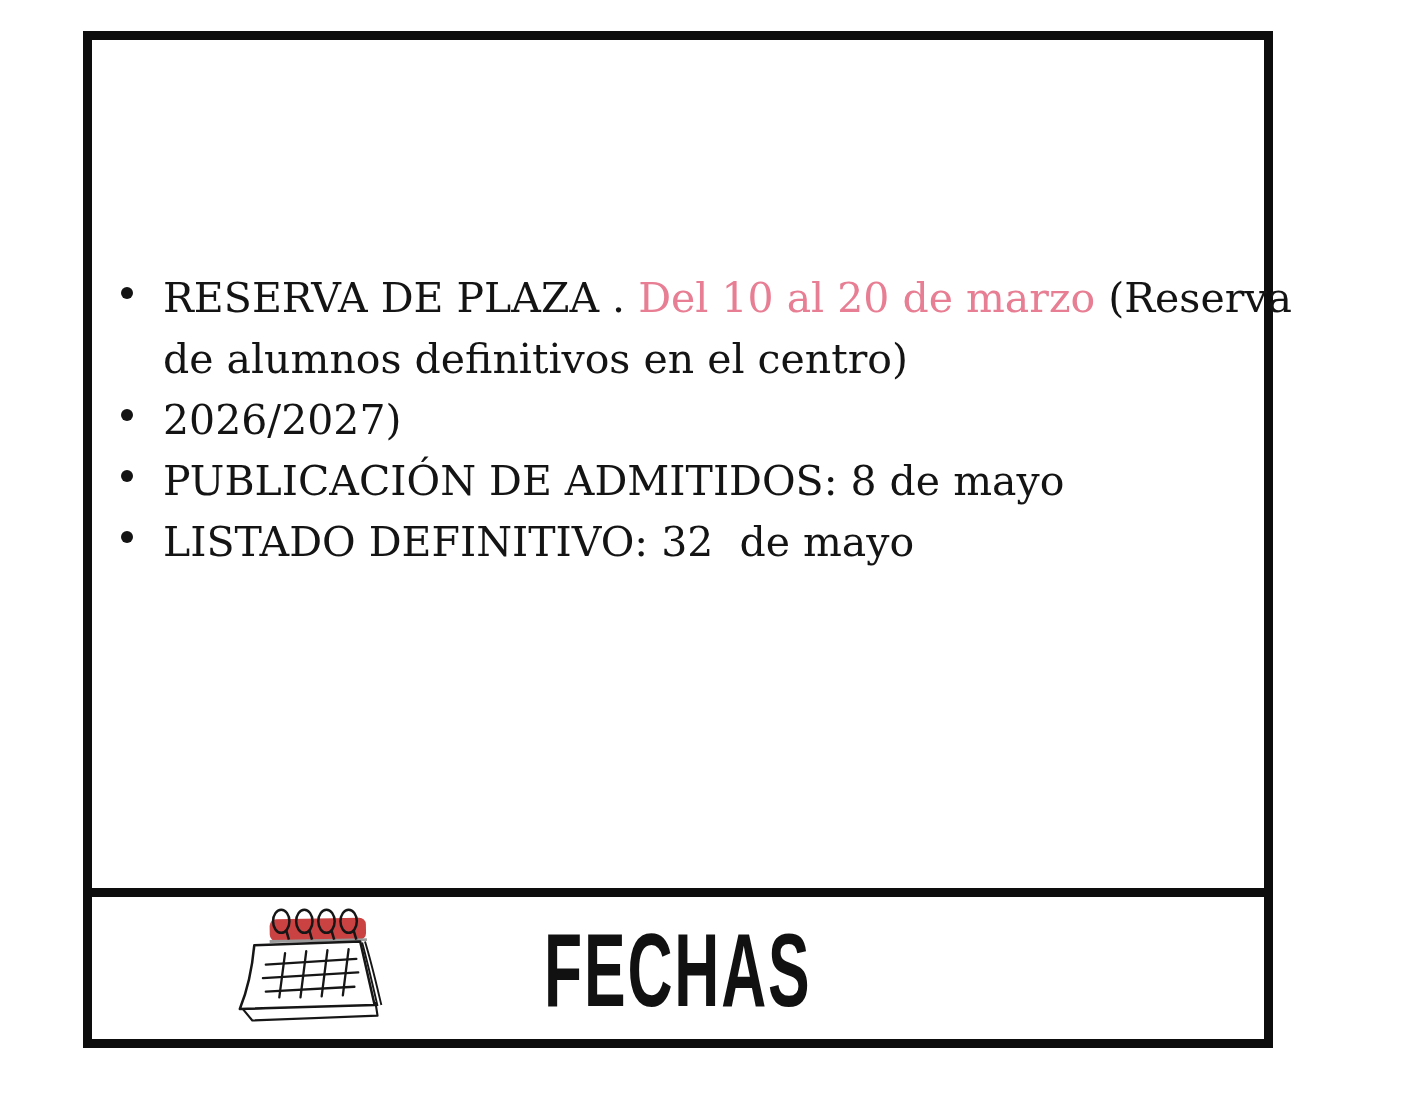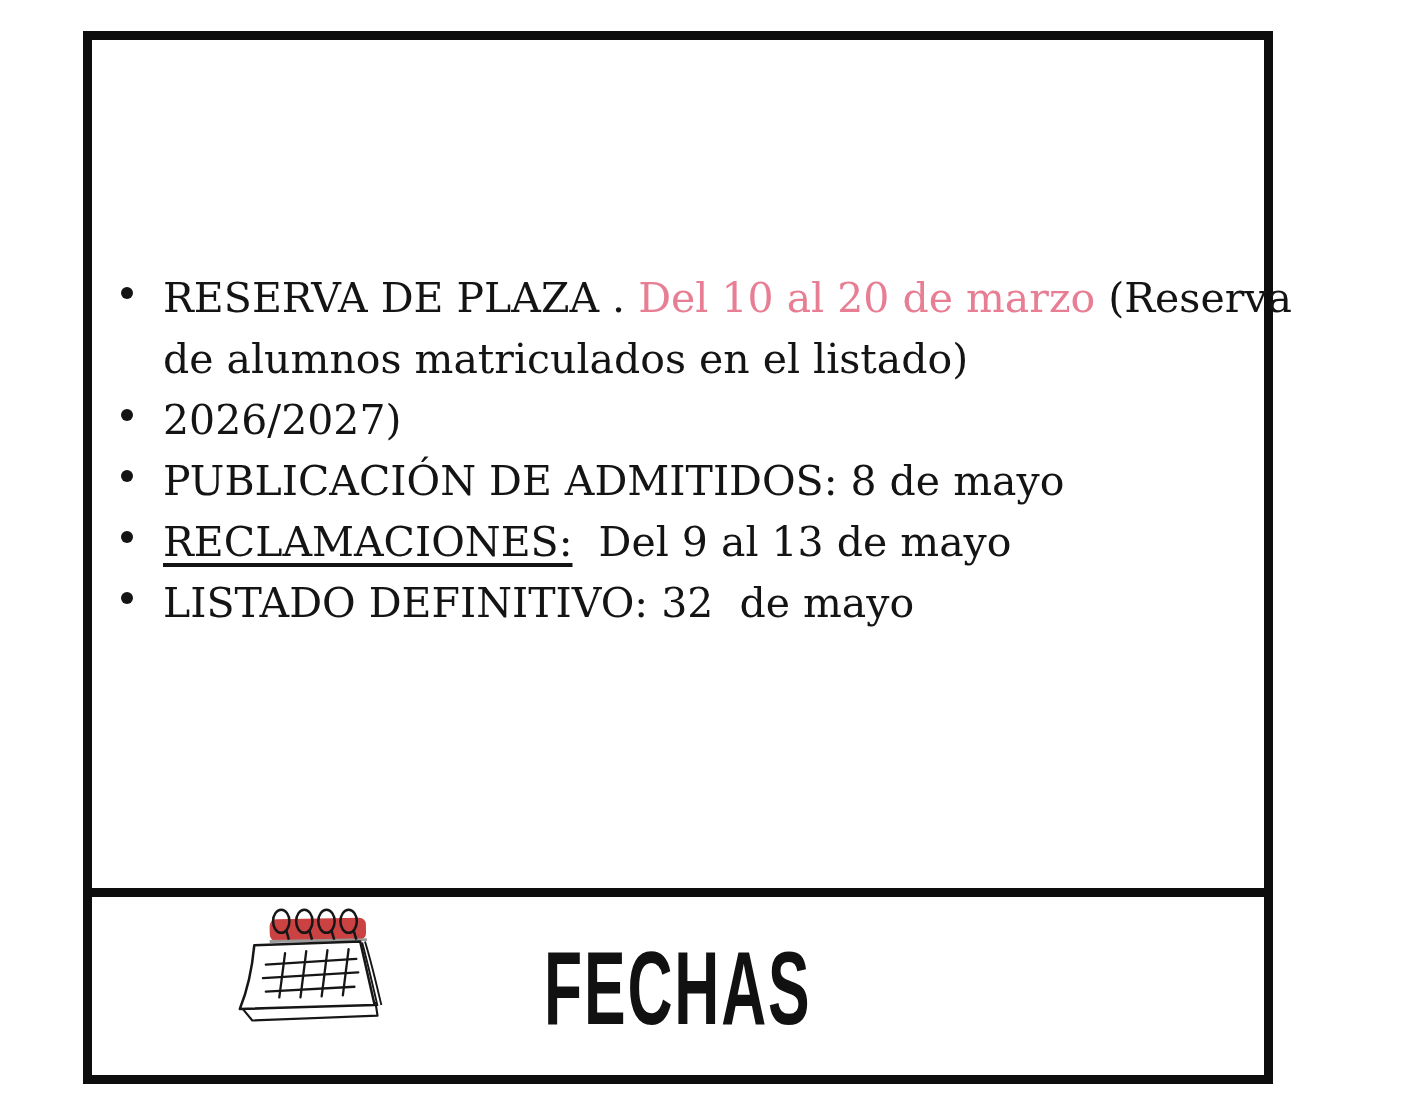--- a/index.html
+++ b/index.html
@@ -21,21 +21,21 @@
   }
   .box{
     position:absolute;
     left:83px;
     width:1190px;
     border:9px solid var(--border);
     background:var(--bg);
   }
   .box-main{ top:31px; height:866px; }
   .box-footer{
-    top:888px; height:196px;
+    top:888px; height:160px;
     display:flex; align-items:center; justify-content:center;
   }
   .bullet-list{
     list-style:none;
     margin-top:228px;
     font-size:41px;
     line-height:61px;
   }
   .bullet-item{ position:relative; padding-left:71px; }
   .bullet-item .dot{
@@ -70,33 +70,29 @@
 </head>
 <body>
 
 <div class="canvas">
 
   <div class="box box-main">
     <ul class="bullet-list">
         <li class="bullet-item">
           <span class="dot"></span>
           <div class="line"><span>RESERVA DE PLAZA . </span><span class="pink">Del 10 al 20 de marzo</span><span> (Reserva</span></div>
-          <div class="line"><span>de alumnos matriculados en el listado)</span></div>
+          <div class="line"><span>de alumnos definitivos en el centro)</span></div>
         </li>
         <li class="bullet-item">
           <span class="dot"></span>
           <div class="line"><span>2026/2027)</span></div>
         </li>
         <li class="bullet-item">
           <span class="dot"></span>
           <div class="line"><span>PUBLICACIÓN DE ADMITIDOS: 8 de mayo</span></div>
-        </li>
-        <li class="bullet-item">
-          <span class="dot"></span>
-          <div class="line"><span class="u">RECLAMACIONES:</span><span>  Del 9 al 13 de mayo</span></div>
         </li>
         <li class="bullet-item">
           <span class="dot"></span>
           <div class="line"><span>LISTADO DEFINITIVO: 32  de mayo</span></div>
         </li>
       </ul>
   </div>
 
   <div class="box box-footer">
     <svg class="calendar" width="170" height="130" viewBox="0 0 170 135" aria-hidden="true">

